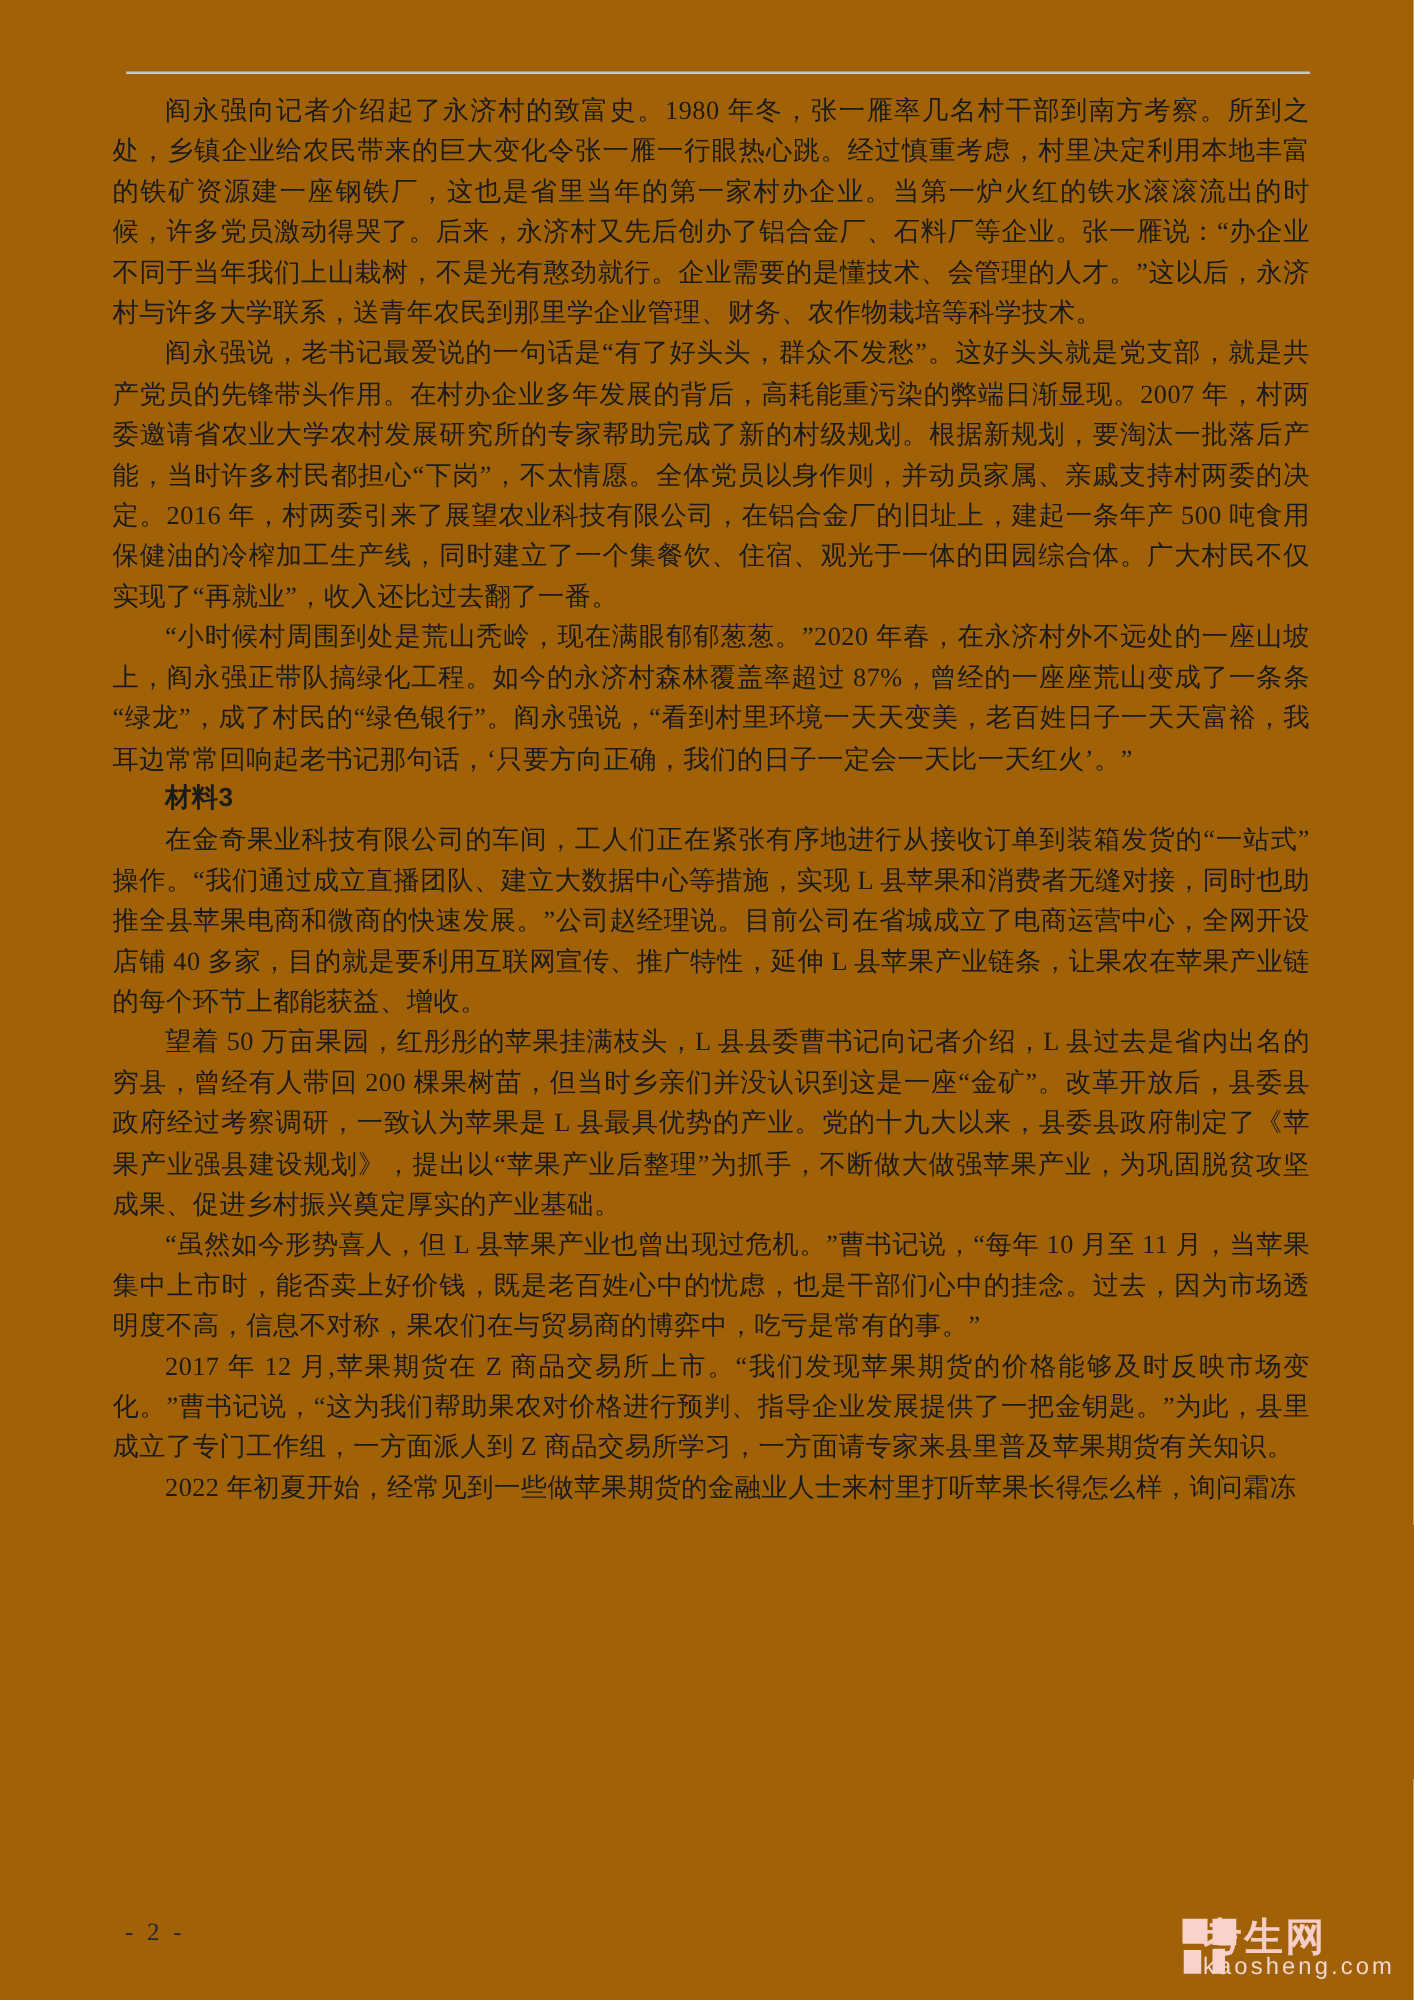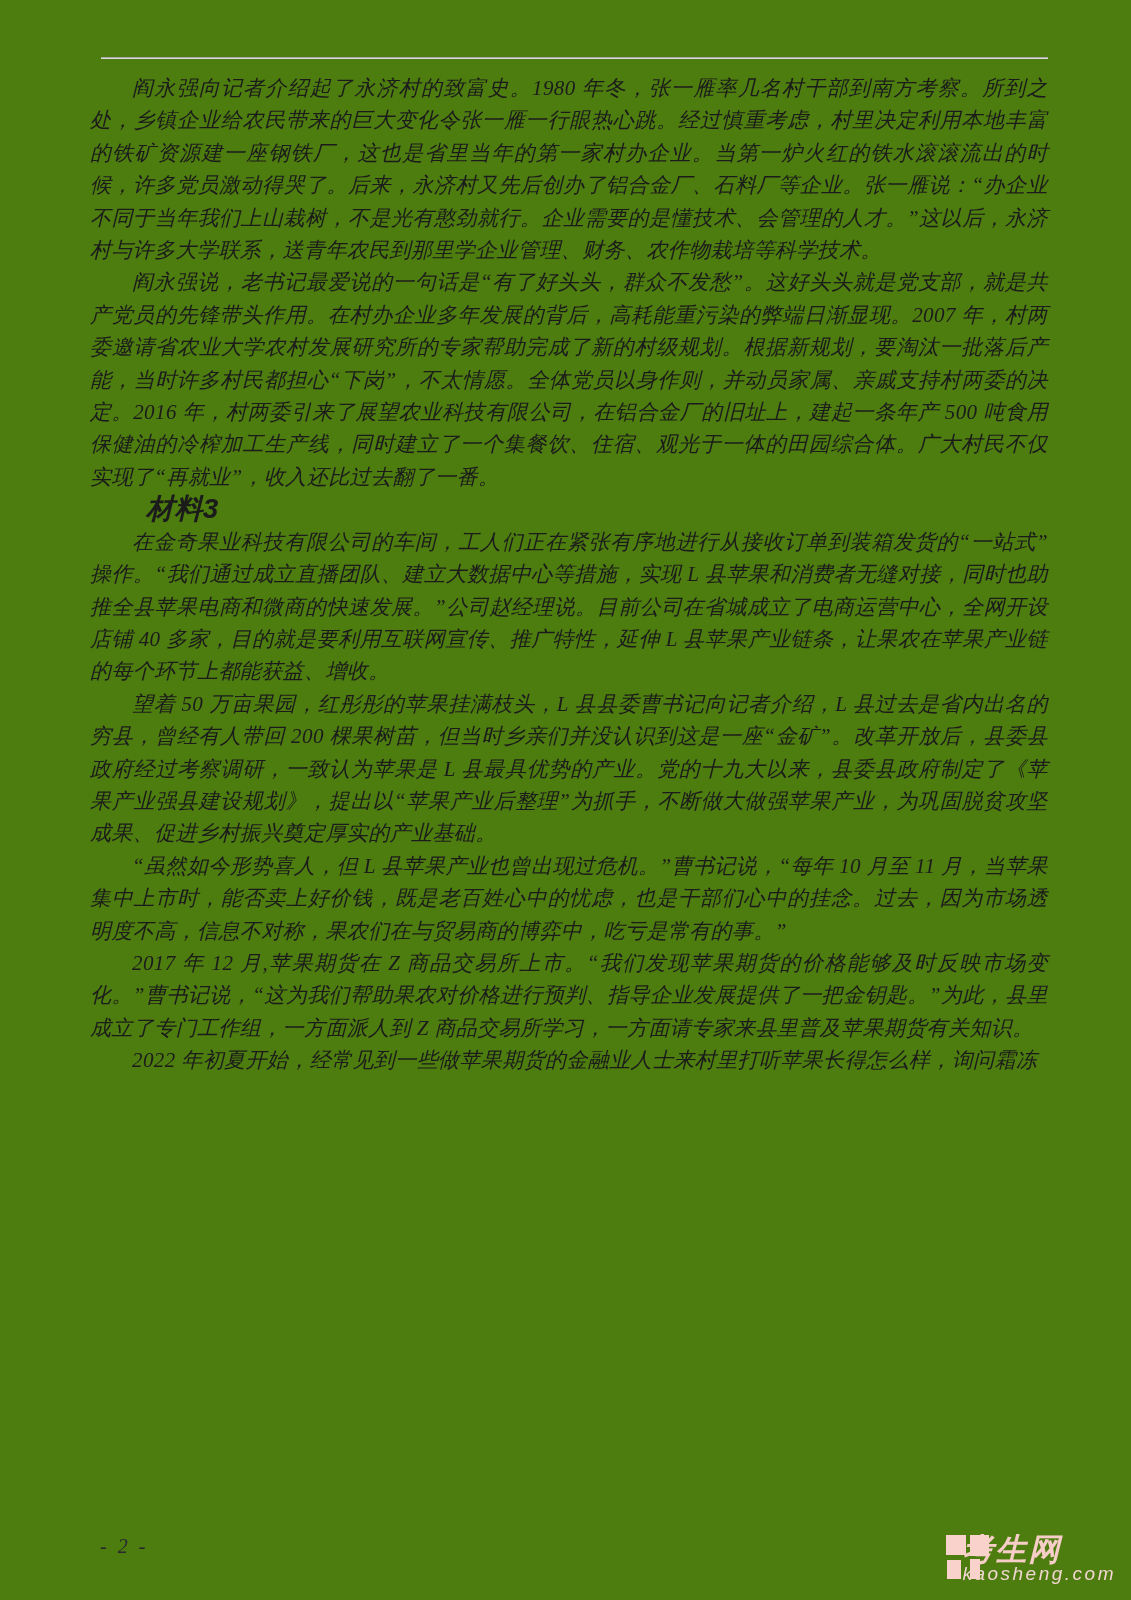--- a/index.html
+++ b/index.html
@@ -3,23 +3,22 @@
 <meta charset="utf-8">
 <style>
   * { margin: 0; padding: 0; box-sizing: border-box; }
   html, body { background: #ffffff; }
   body { font-family: "Liberation Serif", "DejaVu Serif", serif; }
 
   .page {
     position: relative;
     width: 1131px;
     height: 1600px;
-    background: #4d7c0f;
+    background: #a16207;
     overflow: hidden;
-    font-style: italic;
   }
 
   .top-rule {
     position: absolute;
     left: 101px;
     top: 57px;
     width: 947px;
     height: 2px;
     background: #a8a8a8;
     border-bottom: 1px solid #dcdcdc;
@@ -40,21 +39,21 @@
   .content p.para {
     text-indent: 2em;
     margin: 0;
   }
 
   .content p.heading {
     text-indent: 2em;
     margin: 0;
     font-weight: bold;
     font-family: "Liberation Sans", "DejaVu Sans", sans-serif;
-    font-size: 28px;
+    font-size: 21px;
   }
 
   .footer-page-number {
     position: absolute;
     left: 100px;
     top: 1535px;
     font-size: 20px;
     color: #26262e;
     letter-spacing: 3px;
   }
@@ -109,20 +108,21 @@
 </head>
 <body>
 
 <div class="page">
 
   <div class="top-rule"></div>
 
   <main class="content" id="content">
       <p class="para">阎永强向记者介绍起了永济村的致富史。1980 年冬，张一雁率几名村干部到南方考察。所到之处，乡镇企业给农民带来的巨大变化令张一雁一行眼热心跳。经过慎重考虑，村里决定利用本地丰富的铁矿资源建一座钢铁厂，这也是省里当年的第一家村办企业。当第一炉火红的铁水滚滚流出的时候，许多党员激动得哭了。后来，永济村又先后创办了铝合金厂、石料厂等企业。张一雁说：“办企业不同于当年我们上山栽树，不是光有憨劲就行。企业需要的是懂技术、会管理的人才。”这以后，永济村与许多大学联系，送青年农民到那里学企业管理、财务、农作物栽培等科学技术。</p>
       <p class="para">阎永强说，老书记最爱说的一句话是“有了好头头，群众不发愁”。这好头头就是党支部，就是共产党员的先锋带头作用。在村办企业多年发展的背后，高耗能重污染的弊端日渐显现。2007 年，村两委邀请省农业大学农村发展研究所的专家帮助完成了新的村级规划。根据新规划，要淘汰一批落后产能，当时许多村民都担心“下岗”，不太情愿。全体党员以身作则，并动员家属、亲戚支持村两委的决定。2016 年，村两委引来了展望农业科技有限公司，在铝合金厂的旧址上，建起一条年产 500 吨食用保健油的冷榨加工生产线，同时建立了一个集餐饮、住宿、观光于一体的田园综合体。广大村民不仅实现了“再就业”，收入还比过去翻了一番。</p>
+      <p class="para">“小时候村周围到处是荒山秃岭，现在满眼郁郁葱葱。”2020 年春，在永济村外不远处的一座山坡上，阎永强正带队搞绿化工程。如今的永济村森林覆盖率超过 87%，曾经的一座座荒山变成了一条条“绿龙”，成了村民的“绿色银行”。阎永强说，“看到村里环境一天天变美，老百姓日子一天天富裕，我耳边常常回响起老书记那句话，‘只要方向正确，我们的日子一定会一天比一天红火’。”</p>
       <p class="heading">材料3</p>
       <p class="para">在金奇果业科技有限公司的车间，工人们正在紧张有序地进行从接收订单到装箱发货的“一站式”操作。“我们通过成立直播团队、建立大数据中心等措施，实现 L 县苹果和消费者无缝对接，同时也助推全县苹果电商和微商的快速发展。”公司赵经理说。目前公司在省城成立了电商运营中心，全网开设店铺 40 多家，目的就是要利用互联网宣传、推广特性，延伸 L 县苹果产业链条，让果农在苹果产业链的每个环节上都能获益、增收。</p>
       <p class="para">望着 50 万亩果园，红彤彤的苹果挂满枝头，L 县县委曹书记向记者介绍，L 县过去是省内出名的穷县，曾经有人带回 200 棵果树苗，但当时乡亲们并没认识到这是一座“金矿”。改革开放后，县委县政府经过考察调研，一致认为苹果是 L 县最具优势的产业。党的十九大以来，县委县政府制定了《苹果产业强县建设规划》，提出以“苹果产业后整理”为抓手，不断做大做强苹果产业，为巩固脱贫攻坚成果、促进乡村振兴奠定厚实的产业基础。</p>
       <p class="para">“虽然如今形势喜人，但 L 县苹果产业也曾出现过危机。”曹书记说，“每年 10 月至 11 月，当苹果集中上市时，能否卖上好价钱，既是老百姓心中的忧虑，也是干部们心中的挂念。过去，因为市场透明度不高，信息不对称，果农们在与贸易商的博弈中，吃亏是常有的事。”</p>
       <p class="para">2017 年 12 月,苹果期货在 Z 商品交易所上市。“我们发现苹果期货的价格能够及时反映市场变化。”曹书记说，“这为我们帮助果农对价格进行预判、指导企业发展提供了一把金钥匙。”为此，县里成立了专门工作组，一方面派人到 Z 商品交易所学习，一方面请专家来县里普及苹果期货有关知识。</p>
       <p class="para">2022 年初夏开始，经常见到一些做苹果期货的金融业人士来村里打听苹果长得怎么样，询问霜冻</p>
     </main>
 
   <div class="footer-page-number">- 2 -</div>
 

